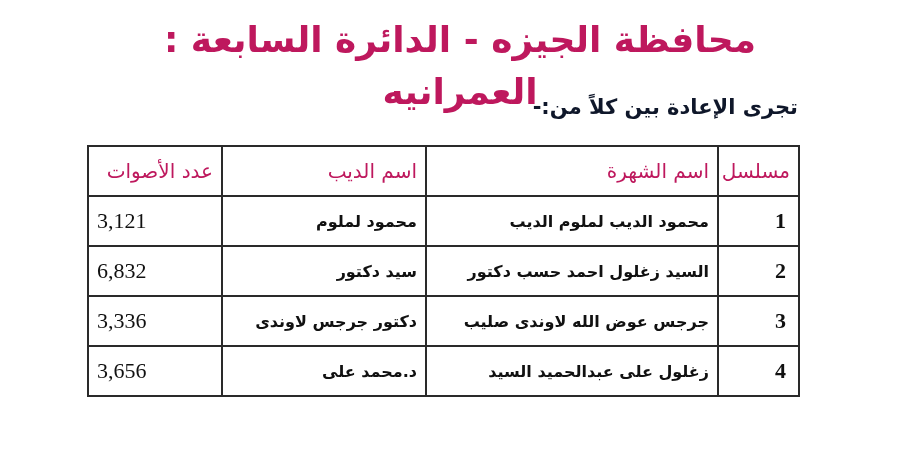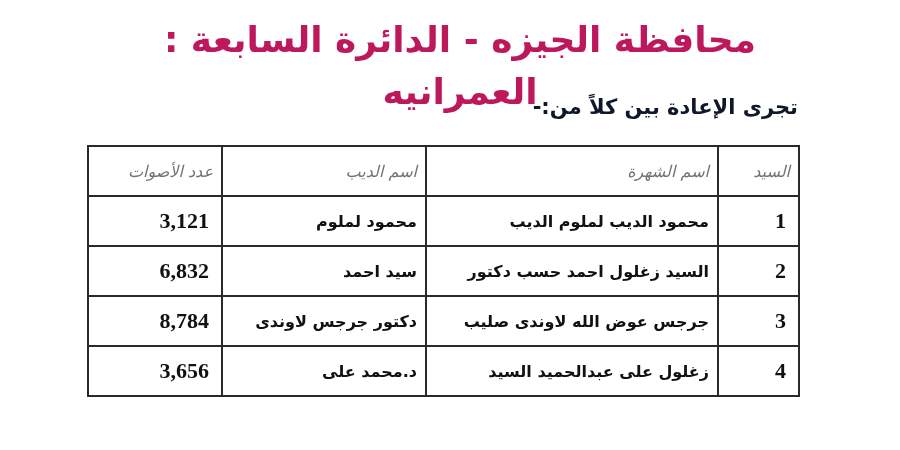--- a/index.html
+++ b/index.html
@@ -49,46 +49,45 @@
     .results-table td {
       border: 2px solid #2a2a2a;
       height: 50px;
       padding: 0 8px;
       text-align: right;
       vertical-align: middle;
       white-space: nowrap;
       overflow: hidden;
     }
     .results-table th {
-      font-size: 16px;
+      font-size: 20px;
       font-weight: normal;
-      color: #737373;
-      font-style: italic;
+      color: #be185d;
     }
     .results-table td {
       font-size: 17px;
       color: #111;
     }
     .col-serial { width: 81px; }
     .col-name { width: 292px; }
     .col-nick { width: 204px; }
     .col-votes { width: 134px; }
     td.cell-serial {
       font-family: "Liberation Serif", "DejaVu Serif", serif;
       font-size: 22px;
       font-weight: bold;
       padding-right: 12px;
     }
     td.cell-votes {
       font-family: "Liberation Serif", "DejaVu Serif", serif;
       font-size: 22px;
-      font-weight: bold;
+      font-weight: normal;
       padding-right: 12px;
       direction: ltr;
-      text-align: right;
+      text-align: left;
     }
     td.cell-name, td.cell-nick {
       font-weight: bold;
       font-size: 16px;
     }
   </style>
 </head>
 <body>
 
 <h1 class="page-title">محافظة الجيزه - الدائرة السابعة : العمرانيه</h1>
@@ -97,44 +96,44 @@
 
 <table class="results-table">
   <colgroup>
     <col class="col-serial">
     <col class="col-name">
     <col class="col-nick">
     <col class="col-votes">
   </colgroup>
   <thead>
     <tr>
-      <th>السيد</th>
+      <th>مسلسل</th>
       <th>اسم الشهرة</th>
       <th>اسم الديب</th>
       <th>عدد الأصوات</th>
     </tr>
   </thead>
   <tbody>
     <tr>
       <td class="cell-serial">1</td>
       <td class="cell-name">محمود الديب لملوم الديب</td>
       <td class="cell-nick">محمود لملوم</td>
       <td class="cell-votes">3,121</td>
     </tr>
     <tr>
       <td class="cell-serial">2</td>
       <td class="cell-name">السيد زغلول احمد حسب دكتور</td>
-      <td class="cell-nick">سيد احمد</td>
+      <td class="cell-nick">سيد دكتور</td>
       <td class="cell-votes">6,832</td>
     </tr>
     <tr>
       <td class="cell-serial">3</td>
       <td class="cell-name">جرجس عوض الله لاوندى صليب</td>
       <td class="cell-nick">دكتور جرجس لاوندى</td>
-      <td class="cell-votes">8,784</td>
+      <td class="cell-votes">3,336</td>
     </tr>
     <tr>
       <td class="cell-serial">4</td>
       <td class="cell-name">زغلول على عبدالحميد السيد</td>
       <td class="cell-nick">د.محمد على</td>
       <td class="cell-votes">3,656</td>
     </tr>
   </tbody>
 </table>
 

